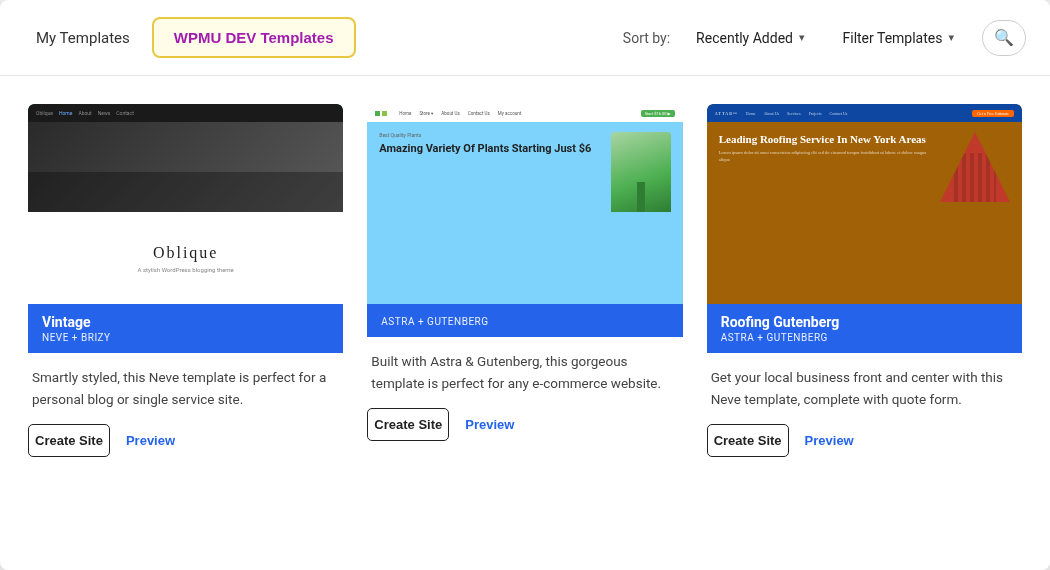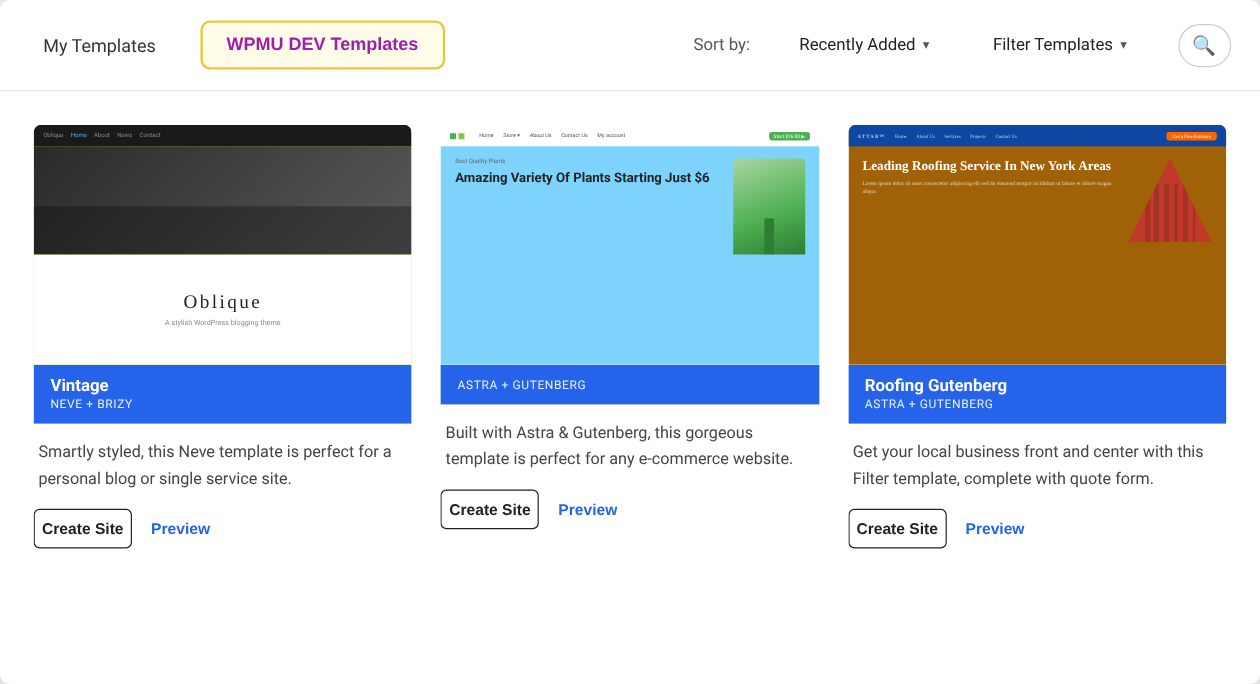--- a/index.html
+++ b/index.html
@@ -19,21 +19,21 @@
       overflow: hidden;
       box-shadow: 0 2px 12px rgba(0,0,0,0.15);
     }
     
     .nav-bar {
       display: flex;
       align-items: center;
       padding: 0 24px;
       height: 76px;
       border-bottom: 1px solid #e5e5e5;
-      gap: 25px;
+      gap: 10px;
     }
     .nav-my-templates {
       font-size: 15px;
       color: #333;
       padding: 8px 12px;
       cursor: pointer;
       white-space: nowrap;
     }
     .nav-wpmu {
       font-size: 15px;
@@ -103,21 +103,21 @@
     }
     .card-thumbnail {
       width: 100%;
       height: 200px;
       overflow: hidden;
       position: relative;
       border-radius: 6px 6px 0 0;
     }
     
     .thumb-oblique {
-      background: #84cc16;
+      background: #0f766e;
       width: 100%;
       height: 100%;
       display: flex;
       flex-direction: column;
     }
     .thumb-oblique .top-img {
       height: 90px;
       background: linear-gradient(135deg, #2a2a2a 0%, #5a5a5a 100%);
       position: relative;
       overflow: hidden;
@@ -483,21 +483,21 @@
             <div class="roof-img">
               <div class="roof-shape"></div>
             </div>
           </div>
         </div>
       </div>
       <div class="card-label">
         <div class="card-label-title">Roofing Gutenberg</div>
         <div class="card-label-sub">ASTRA + GUTENBERG</div>
       </div>
-      <div class="card-description">Get your local business front and center with this Filter template, complete with quote form.</div>
+      <div class="card-description">Get your local business front and center with this Neve template, complete with quote form.</div>
       <div class="card-actions">
         <button class="btn-create">Create Site</button>
         <button class="btn-preview">Preview</button>
       </div>
     </div>
 
   </div>
 </div>
 
 </body></html>

